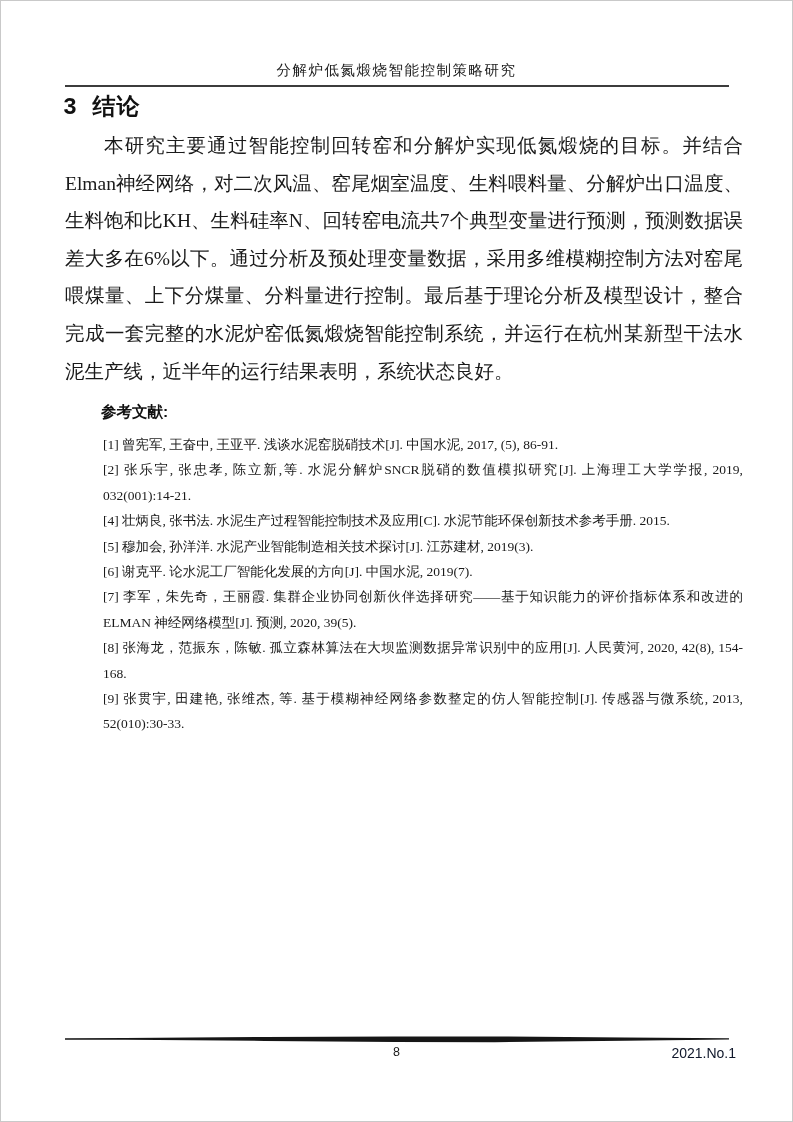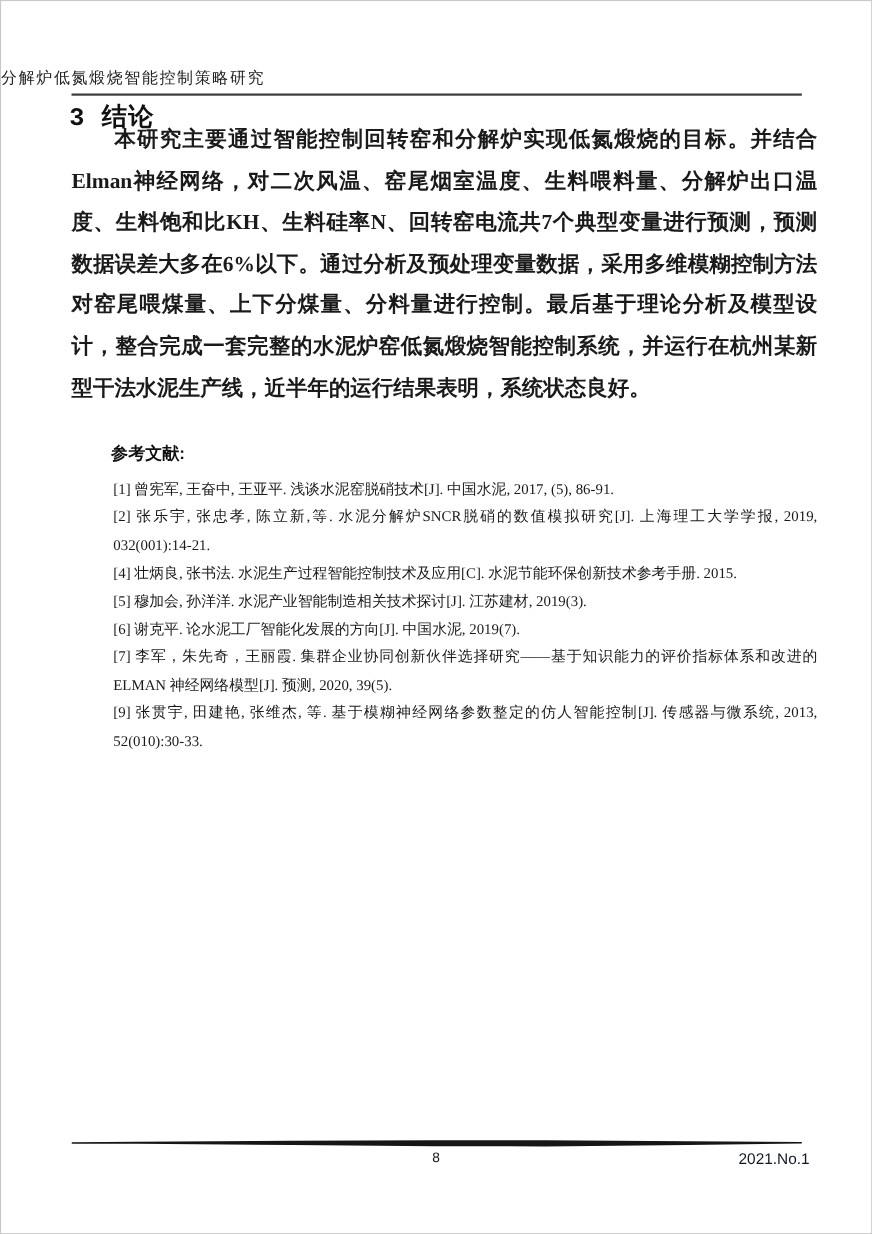--- a/index.html
+++ b/index.html
@@ -15,21 +15,21 @@
     border: 1px solid #c9c9c9;
     overflow: hidden;
     color: #1c1c1c;
     font-family: "Liberation Serif", "DejaVu Serif", serif;
   }
   .running-title {
     position: absolute;
     top: 60px;
     left: 0;
     width: 100%;
-    text-align: left;
+    text-align: center;
     font-size: 14.5px;
     letter-spacing: 1.5px;
     color: #222222;
   }
   .header-rule {
     position: absolute;
     top: 84px;
     left: 64px;
     width: 664px;
     height: 2px;
@@ -41,30 +41,29 @@
     left: 62px;
     margin: 0;
     font-family: Liberation Mono, monospace;
     font-weight: 700;
     font-size: 23px;
     letter-spacing: 1px;
     color: #111111;
   }
   .body-paragraph {
     position: absolute;
-    top: 108px;
+    top: 126px;
     left: 64px;
     width: 678px;
     margin: 0;
     font-size: 19.5px;
     line-height: 37.6px;
     text-align: justify;
     text-indent: 2em;
     color: #1a1a1a;
-    font-weight: bold;
   }
   .references {
     position: absolute;
     top: 401px;
     left: 64px;
     width: 678px;
   }
   .ref-heading {
     font-family: "Liberation Sans", "DejaVu Sans", sans-serif;
     font-weight: 700;
@@ -120,20 +119,21 @@
   <p class="body-paragraph">本研究主要通过智能控制回转窑和分解炉实现低氮煅烧的目标。并结合Elman神经网络，对二次风温、窑尾烟室温度、生料喂料量、分解炉出口温度、生料饱和比KH、生料硅率N、回转窑电流共7个典型变量进行预测，预测数据误差大多在6%以下。通过分析及预处理变量数据，采用多维模糊控制方法对窑尾喂煤量、上下分煤量、分料量进行控制。最后基于理论分析及模型设计，整合完成一套完整的水泥炉窑低氮煅烧智能控制系统，并运行在杭州某新型干法水泥生产线，近半年的运行结果表明，系统状态良好。</p>
 
   <div class="references">
     <div class="ref-heading">参考文献:</div>
     <div class="ref-item">[1]  曾宪军, 王奋中, 王亚平. 浅谈水泥窑脱硝技术[J]. 中国水泥, 2017, (5), 86-91.</div>
     <div class="ref-item">[2]  张乐宇, 张忠孝, 陈立新,等. 水泥分解炉SNCR脱硝的数值模拟研究[J]. 上海理工大学学报, 2019, 032(001):14-21.</div>
     <div class="ref-item">[4]  壮炳良, 张书法. 水泥生产过程智能控制技术及应用[C]. 水泥节能环保创新技术参考手册. 2015.</div>
     <div class="ref-item">[5]  穆加会, 孙洋洋. 水泥产业智能制造相关技术探讨[J]. 江苏建材, 2019(3).</div>
     <div class="ref-item">[6]  谢克平. 论水泥工厂智能化发展的方向[J]. 中国水泥, 2019(7).</div>
     <div class="ref-item">[7]  李军，朱先奇，王丽霞. 集群企业协同创新伙伴选择研究——基于知识能力的评价指标体系和改进的ELMAN 神经网络模型[J]. 预测, 2020, 39(5).</div>
+    <div class="ref-item">[8]  张海龙，范振东，陈敏. 孤立森林算法在大坝监测数据异常识别中的应用[J]. 人民黄河, 2020, 42(8), 154-168.</div>
     <div class="ref-item">[9]  张贯宇, 田建艳, 张维杰, 等. 基于模糊神经网络参数整定的仿人智能控制[J]. 传感器与微系统, 2013, 52(010):30-33.</div>
   </div>
 
   <svg class="footer-rule" viewBox="0 0 664 7" preserveAspectRatio="none">
     <polygon fill="#161616" points="
       0,2.3 60,1.9 200,1.0 330,0.5 430,0.5 560,1.4 664,2.2
       664,3.6 560,4.8 430,6.2 330,6.0 200,4.9 60,3.7 0,3.8"></polygon>
   </svg>
 
   <div class="page-number">8</div>

